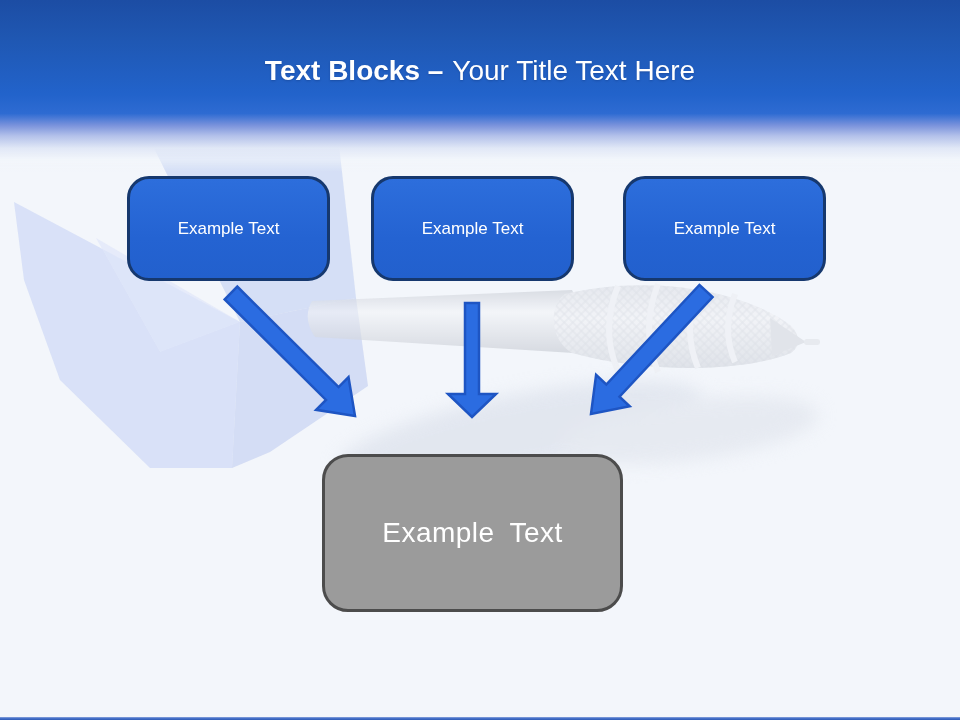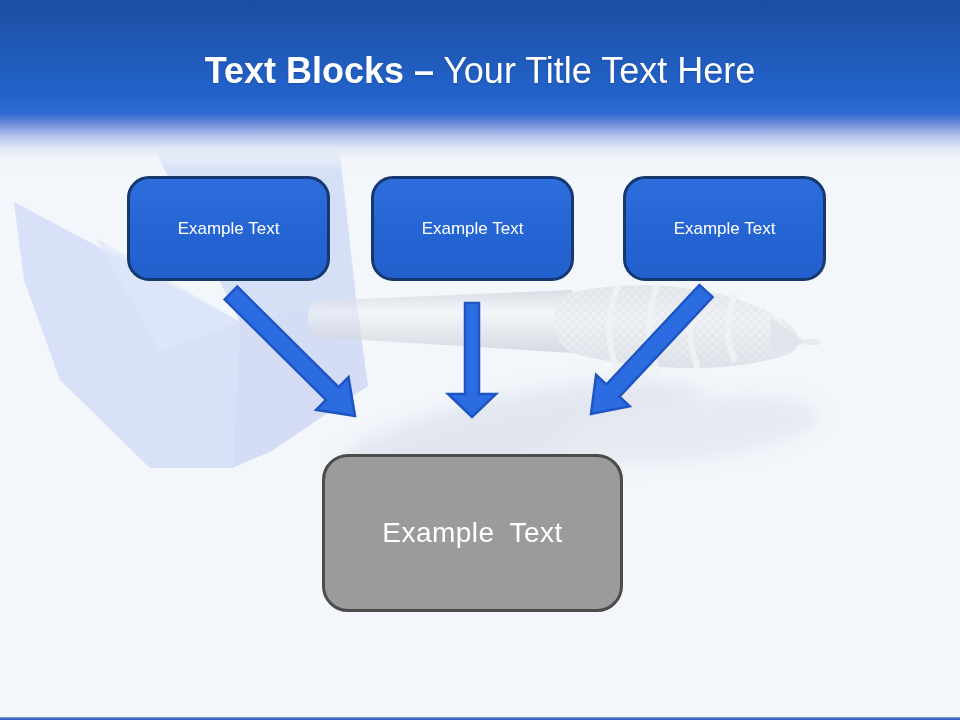--- a/index.html
+++ b/index.html
@@ -12,21 +12,21 @@
   .header{
     position:absolute;left:0;top:0;width:960px;height:172px;z-index:2;
     background:linear-gradient(180deg,
       #1c4da4 0%, #1f57b2 22%, #2263cb 55%, #2e6bd2 66%,
       #7b93dc 73%, #b3c1ea 79%, #e0e7f6 86%,
       rgba(242,246,251,0.55) 93%, rgba(242,246,251,0) 100%);
     pointer-events:none;
   }
   .title{
     position:absolute;left:0;top:52px;width:960px;z-index:4;
-    text-align:center;color:#ffffff;font-size:36px;line-height:38px;
+    text-align:center;color:#ffffff;font-size:28px;line-height:38px;
     text-shadow:0 1px 2px rgba(10,30,80,0.25);
   }
   .title .bold{font-weight:700;}
   .title .regular{font-weight:400;margin-left:9px;}
   .bg-art{position:absolute;left:0;top:0;z-index:1;pointer-events:none;}
   .fg-art{position:absolute;left:0;top:0;z-index:3;}
   .src-box{
     position:absolute;top:176px;width:203px;height:105px;box-sizing:border-box;
     z-index:4;border:3px solid #16386e;border-radius:22px;
     background:linear-gradient(180deg,#2d6edc 0%,#2463d2 60%,#2260cd 100%);

